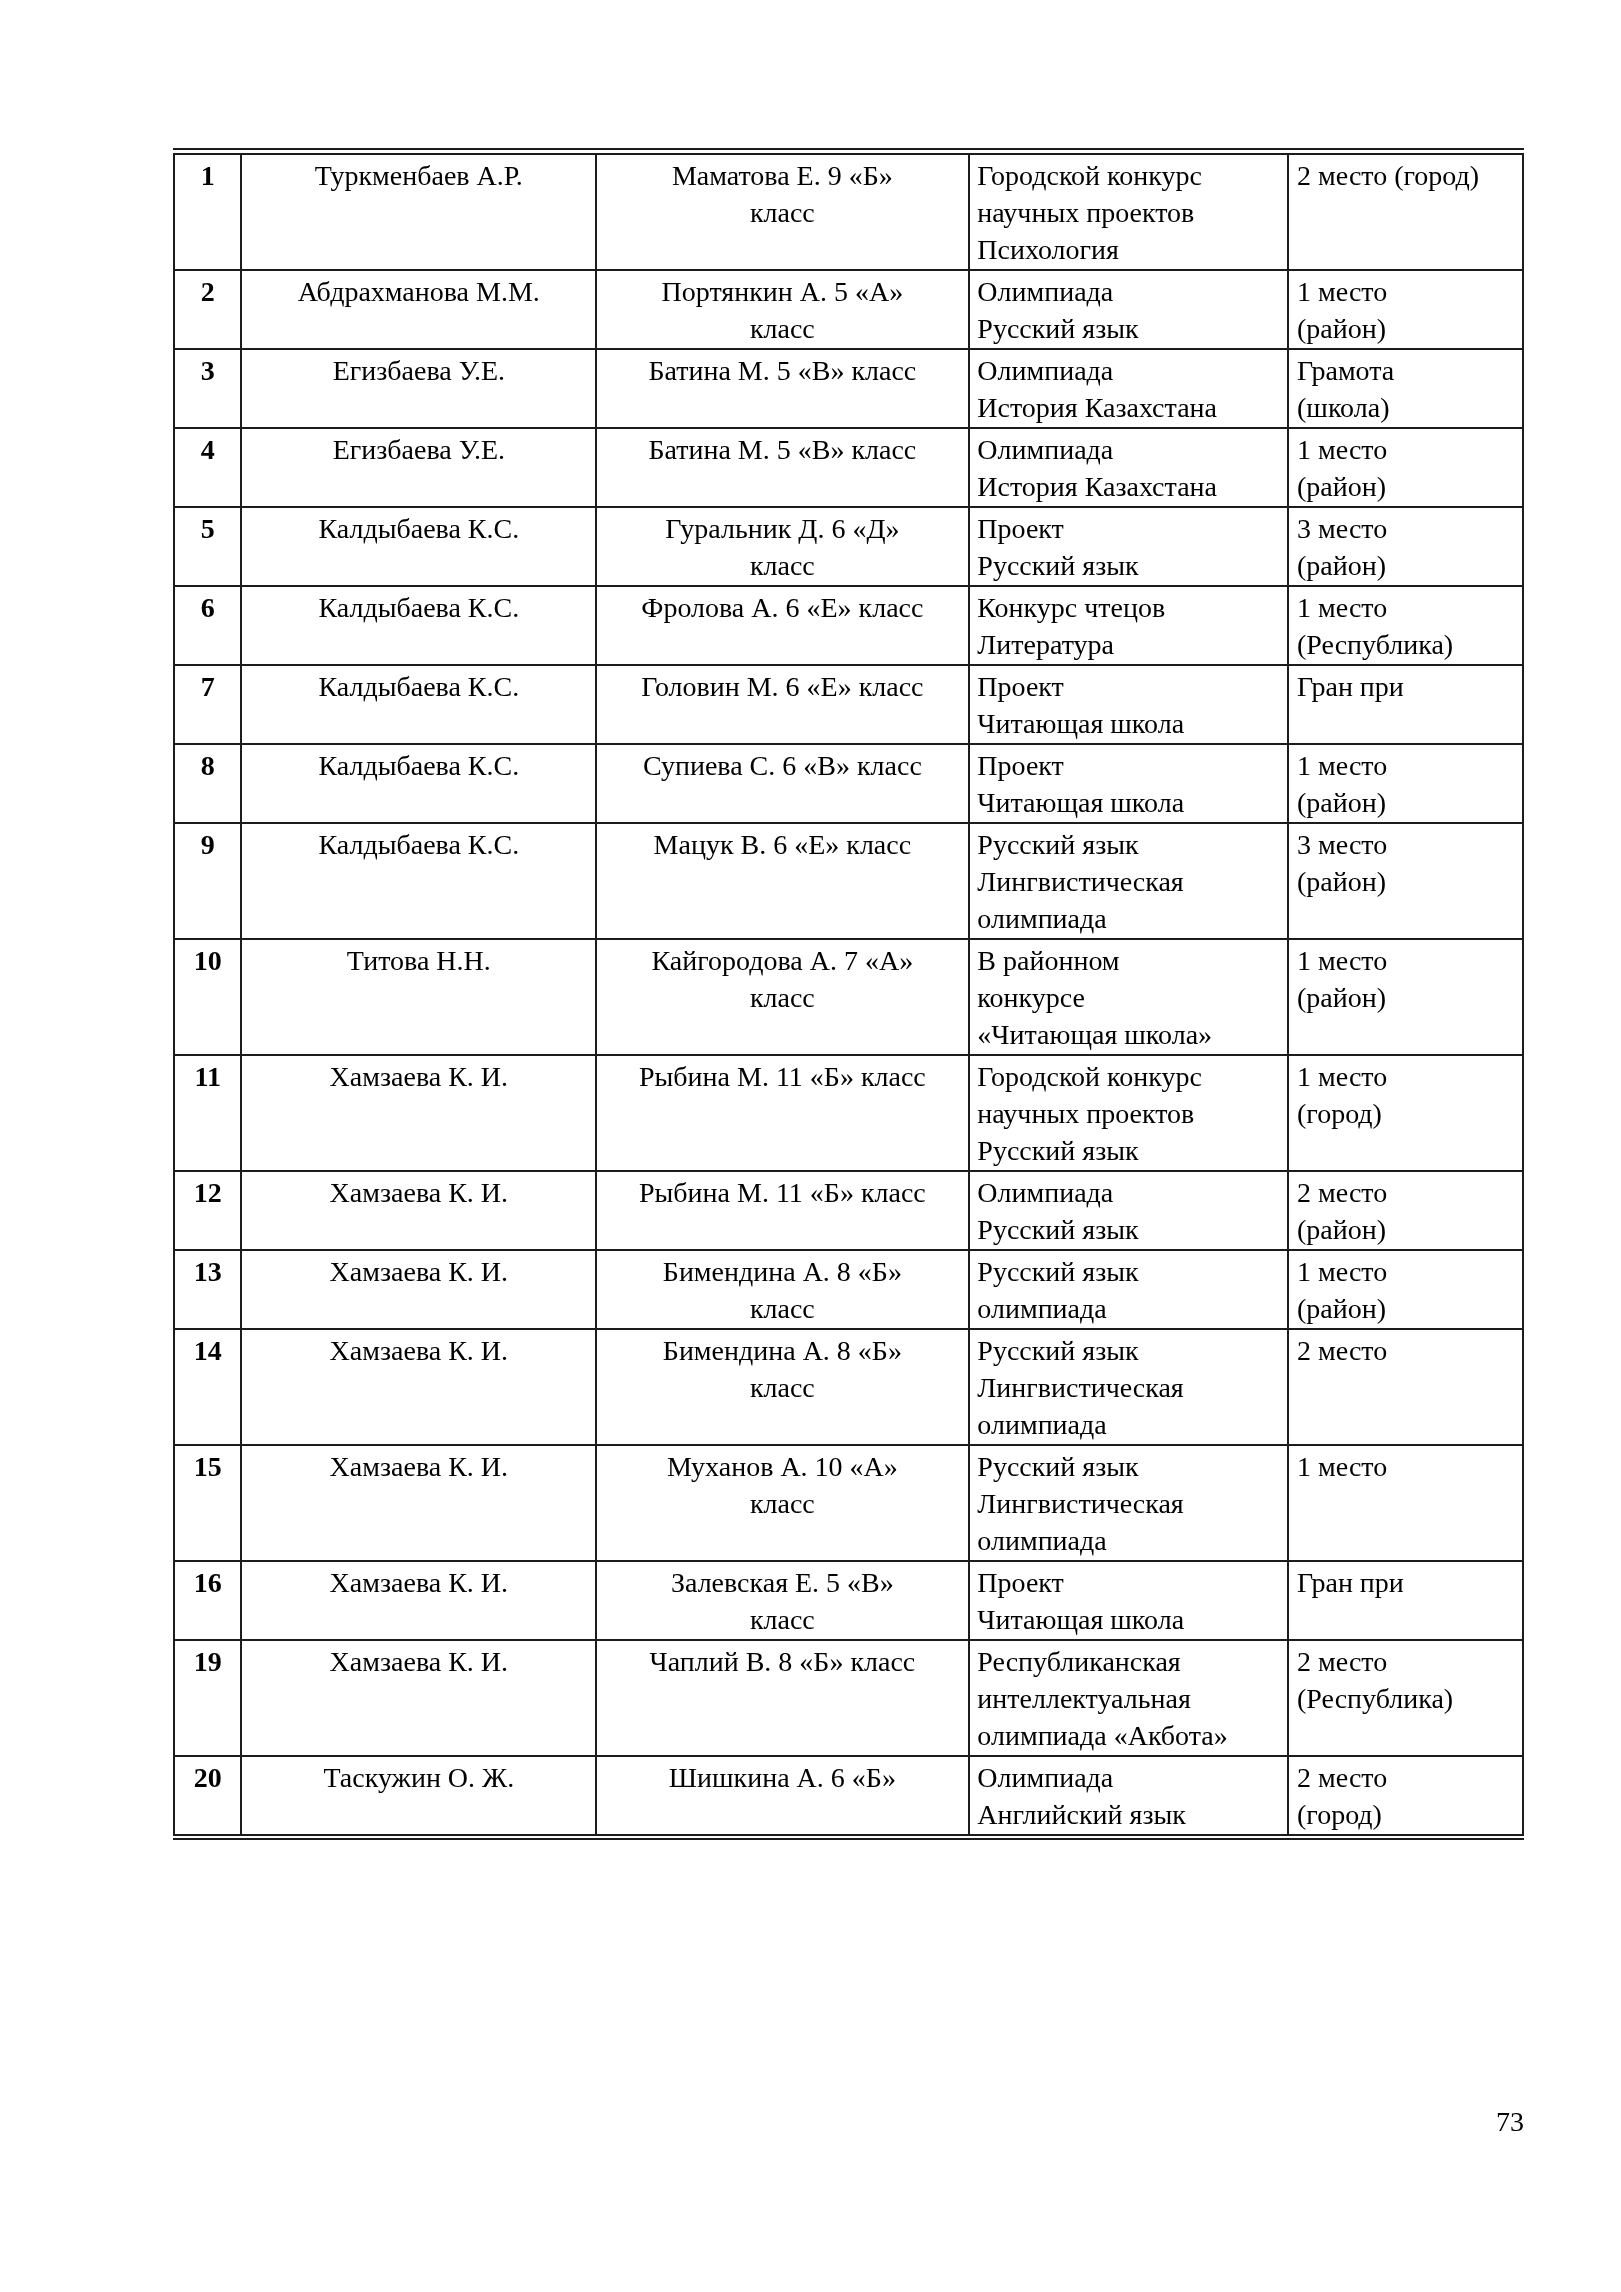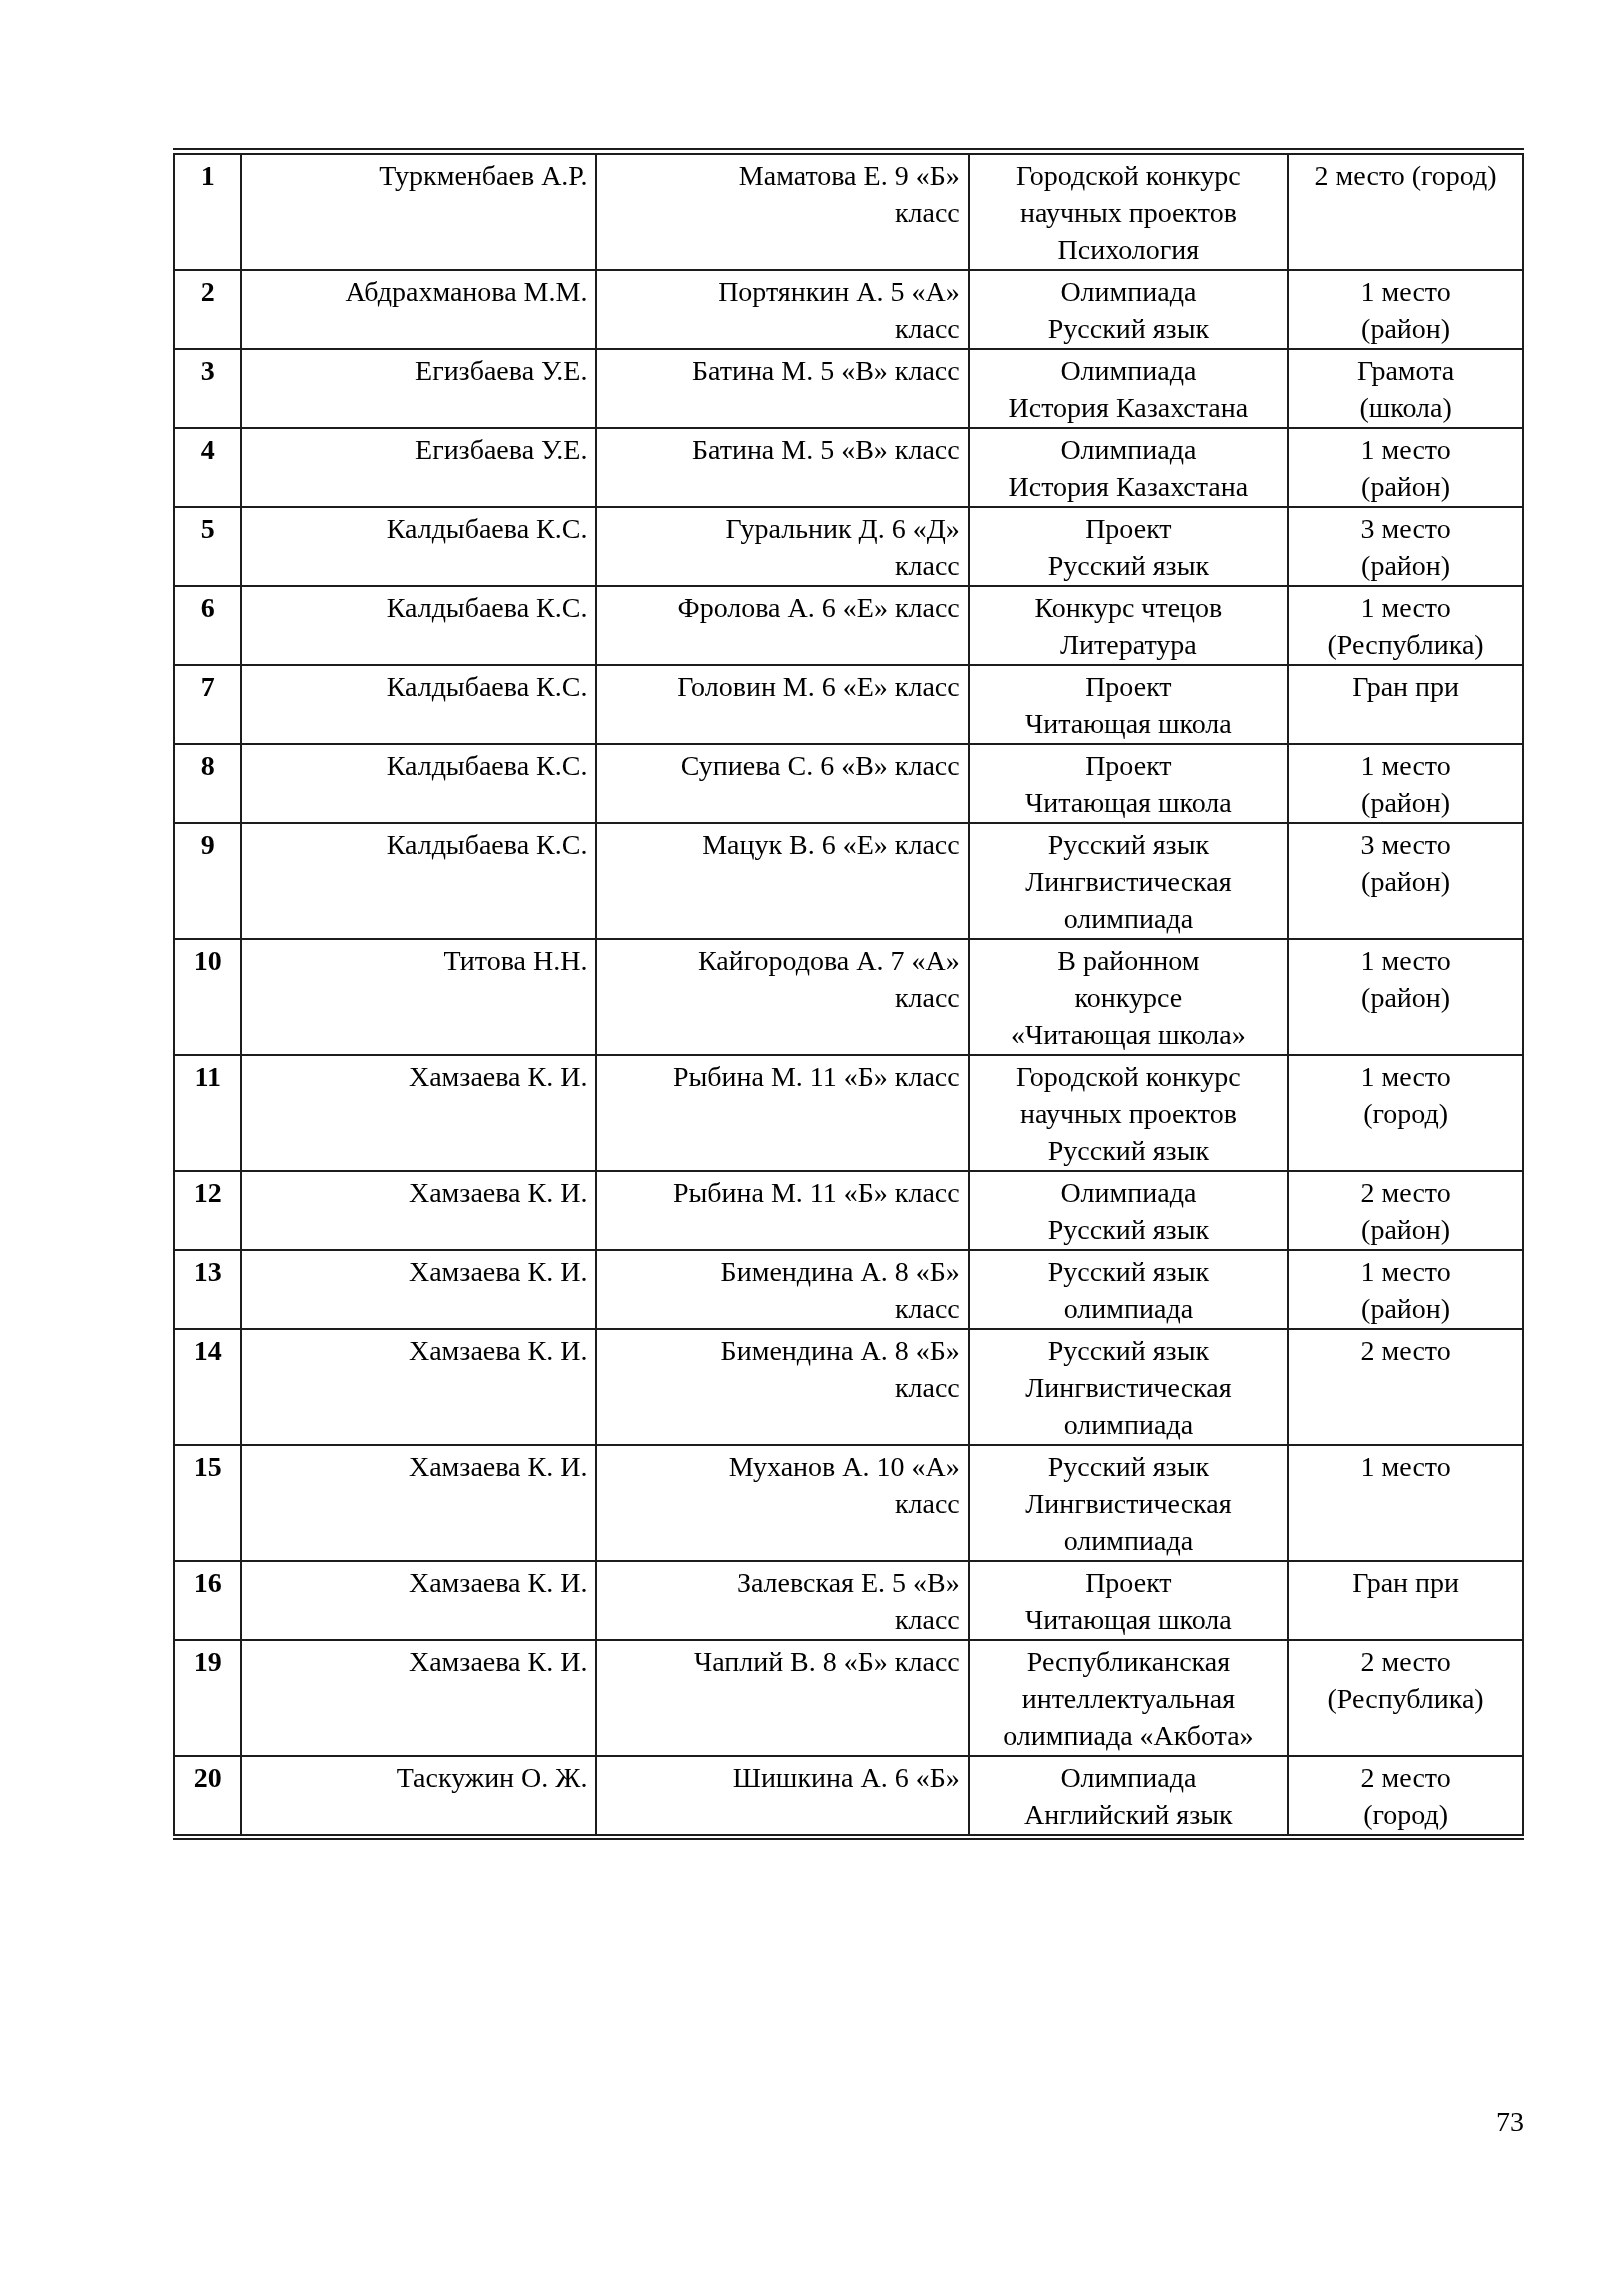--- a/index.html
+++ b/index.html
@@ -46,25 +46,25 @@
     padding: 2px 7.8px 1px 7.8px;
     overflow: hidden;
   }
   td.c-num {
     font-weight: bold;
     text-align: center;
     padding-left: 2px;
     padding-right: 2px;
   }
   td.c-teacher, td.c-student {
-    text-align: right;
+    text-align: center;
     padding-left: 11.8px;
   }
   td.c-comp, td.c-result {
-    text-align: center;
+    text-align: left;
     padding-left: 3.9px;
     padding-right: 3.9px;
   }
   .page-number {
     position: absolute;
     left: 173px;
     top: 2103px;
     width: 1351px;
     text-align: right;
     font-size: 28px;

